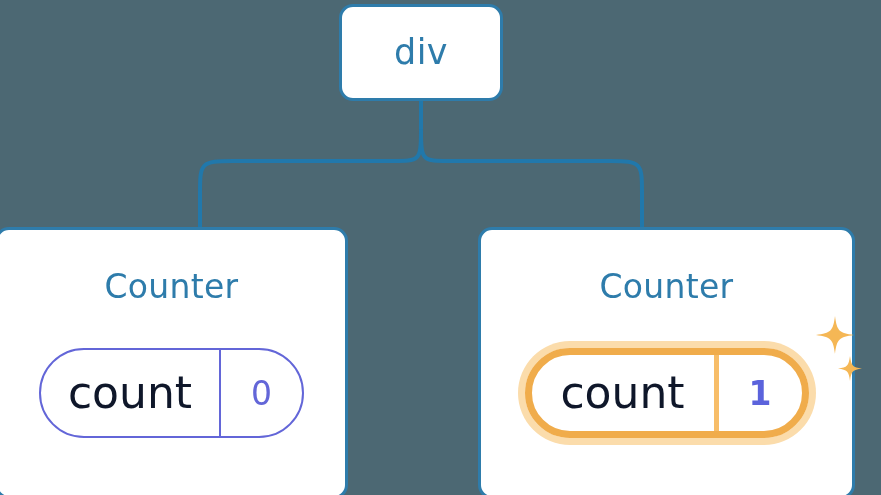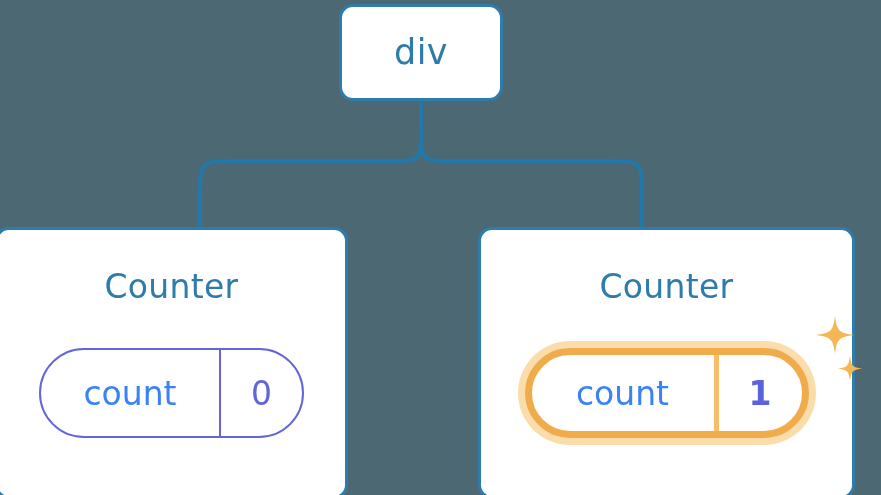--- a/index.html
+++ b/index.html
@@ -117,22 +117,22 @@
     justify-content: center;
     box-sizing: border-box;
   }
   .pill-key   { flex: 0 0 auto; }
   .pill-value { flex: 1 1 auto; }
 
   .pill-normal .pill-key    { width: 178px; }
   .pill-highlight .pill-key { width: 182px; }
 
   .key-text {
-    color: #3b82f6;
-    font-size: 33px;
+    color: #0f172a;
+    font-size: 44px;
     line-height: 1;
   }
   .val-text {
     color: #6366d8;
     font-size: 33px;
     line-height: 1;
   }
   .val-text.bold { font-weight: bold; color: #5b63dc; }
 
   

